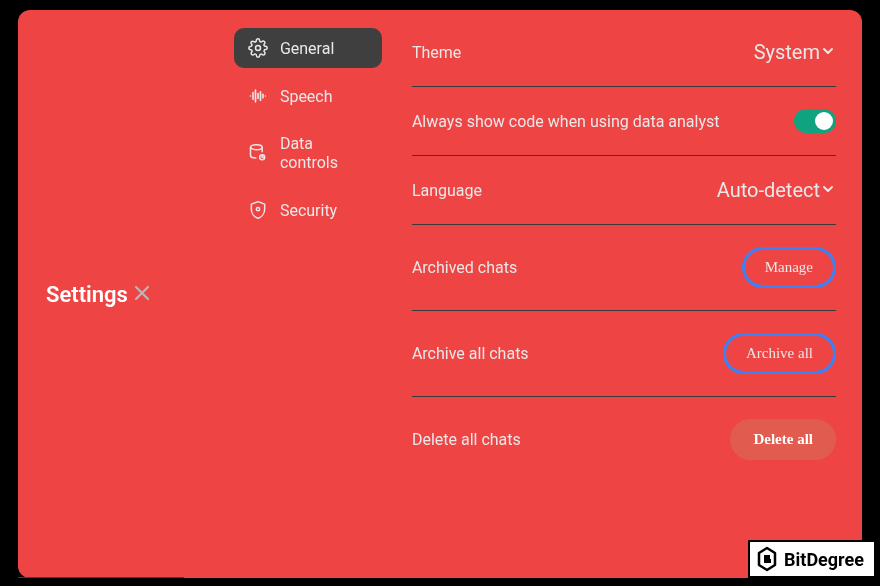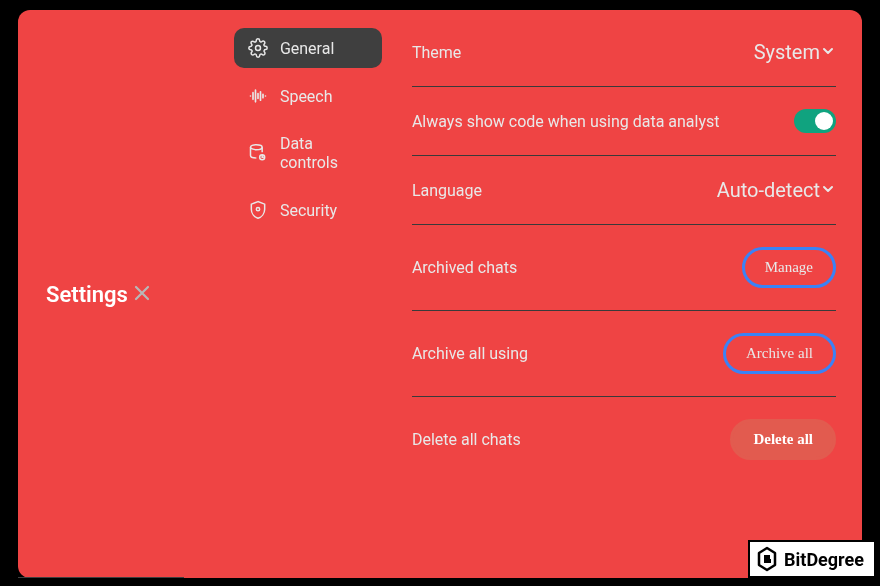--- a/index.html
+++ b/index.html
@@ -257,21 +257,21 @@
           </span>
         </div>
       </div>
 
       <div class="setting-row">
         <div class="setting-label">Archived chats</div>
         <button class="pill-btn">Manage</button>
       </div>
 
       <div class="setting-row">
-        <div class="setting-label">Archive all using</div>
+        <div class="setting-label">Archive all chats</div>
         <button class="pill-btn">Archive all</button>
       </div>
 
       <div class="setting-row">
         <div class="setting-label">Delete all chats</div>
         <button class="pill-btn danger">Delete all</button>
       </div>
 
     </div>
   </div>

